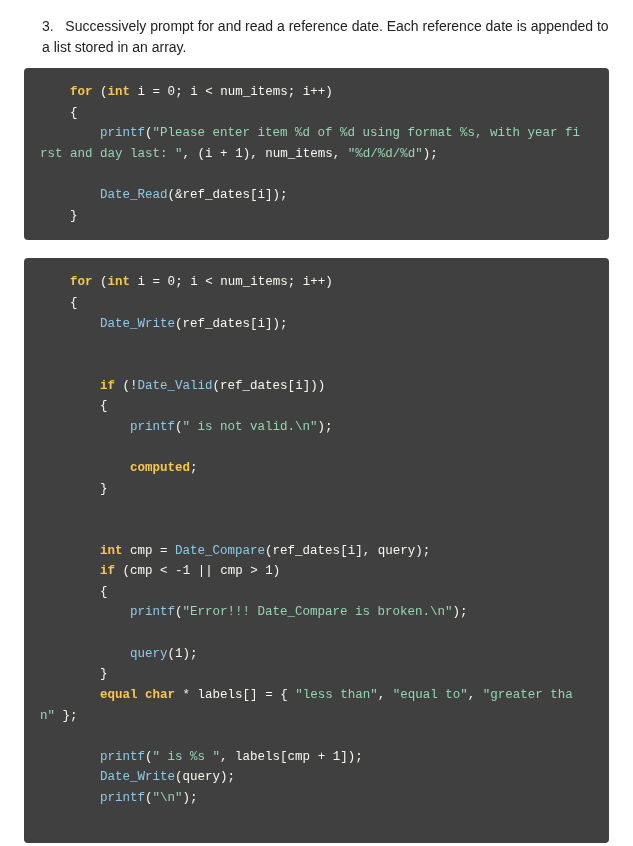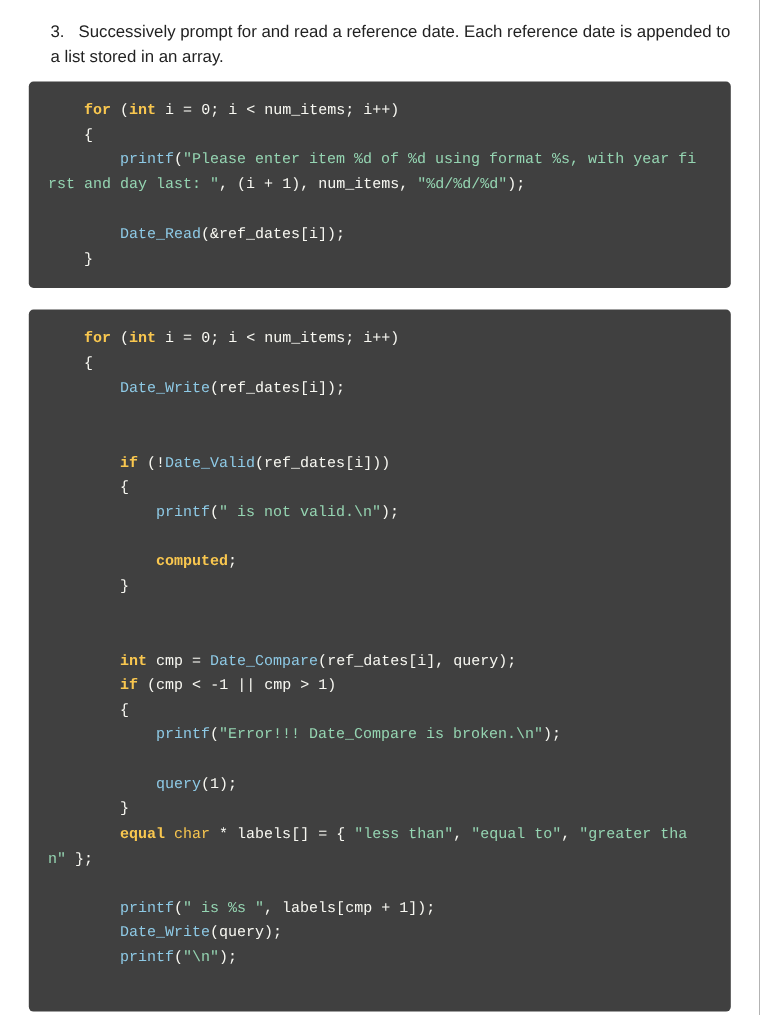--- a/index.html
+++ b/index.html
@@ -34,21 +34,21 @@
       font-size: 12.5px;
       line-height: 1.65;
       color: #f8f8f2;
       overflow-x: auto;
       margin-bottom: 18px;
       white-space: pre;
     }
 
     
     .kw { color: #f9c74f; font-weight: bold; }      
-    .kw2 { color: #f9c74f; font-weight: normal; }     
+    .kw2 { color: #f9c74f; font-weight: bold; }     
     .fn { color: #8ecae6; }                          
     .fn-printf { color: #8ecae6; }
     .str { color: #95d5b2; }                         
     .num { color: #f8f8f2; }
     .op { color: #f8f8f2; }
     .punc { color: #f8f8f2; }
   </style>
 </head>
 <body>
 

